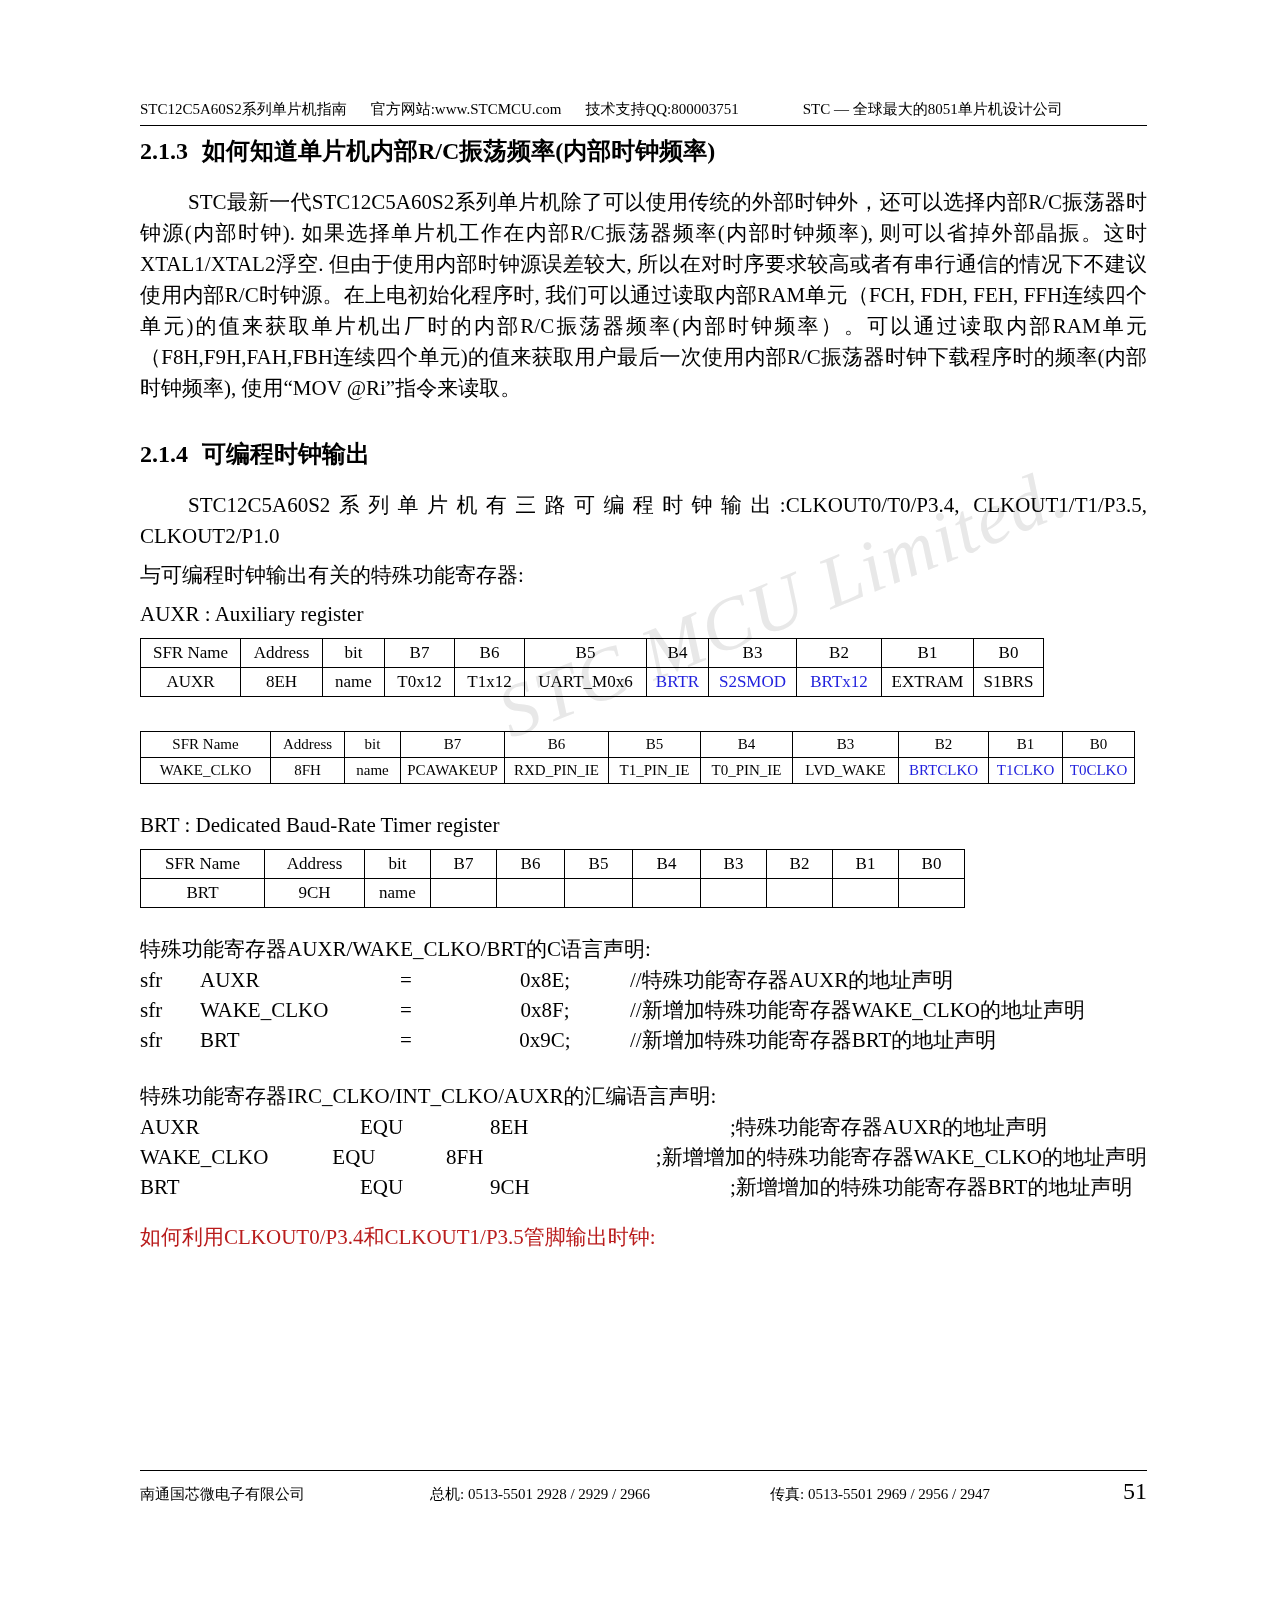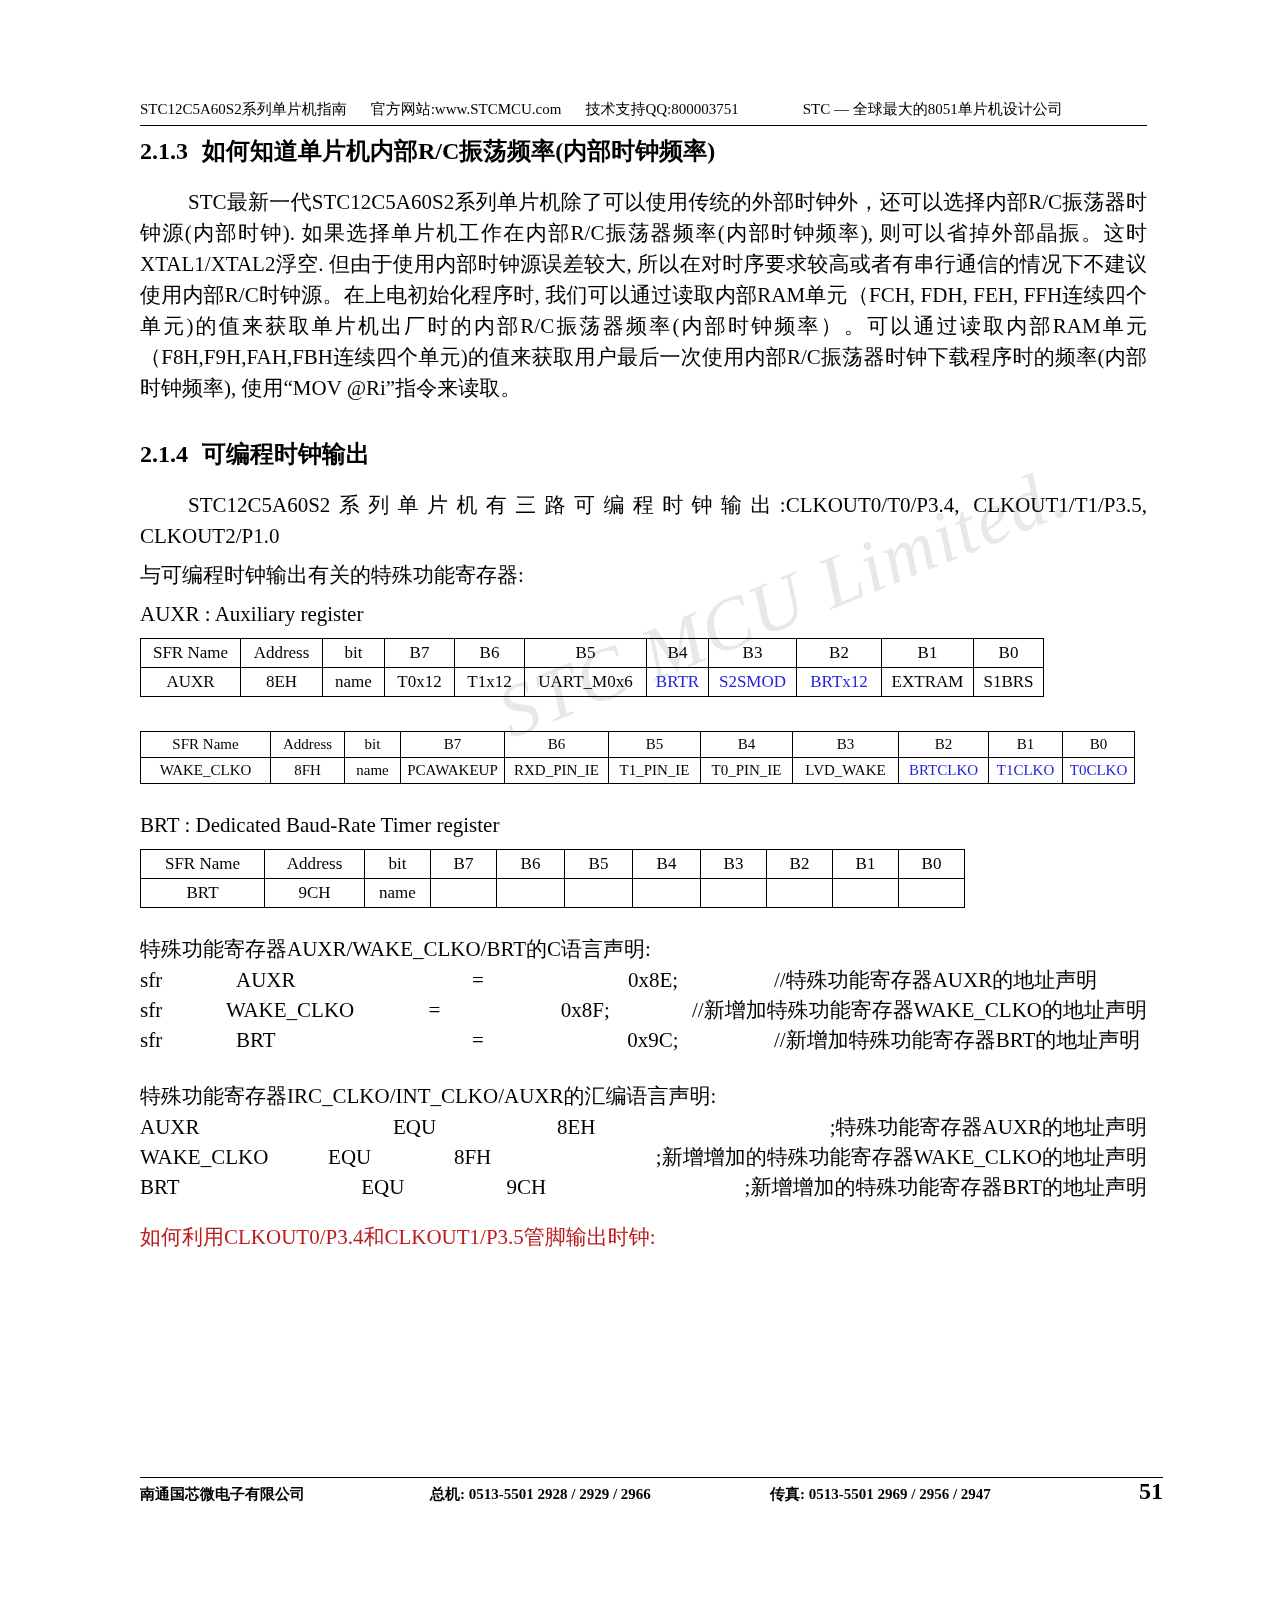--- a/index.html
+++ b/index.html
@@ -53,28 +53,28 @@
     border-bottom: 1.5px solid #000;
     white-space: nowrap;
   }
   .page-header .h-item { margin-right: 24px; }
   .page-header .h-item:last-child { margin-right: 0; margin-left: 40px; }
 
   
   .page-footer {
     position: absolute;
     left: 140px;
-    right: 124px;
+    right: 140px;
     bottom: 95px;
     border-top: 1.5px solid #000;
+    padding-top: 7px;
     font-size: 15px;
     display: flex;
     align-items: baseline;
     white-space: nowrap;
-    font-weight: bold;
   }
   .page-footer .f-left { width: 290px; }
   .page-footer .f-mid { width: 340px; }
   .page-footer .f-right { flex: 1; }
   .page-footer .f-page {
     font-size: 24px;
     margin-left: auto;
   }
 
   h2.section {
@@ -113,21 +113,21 @@
     overflow: hidden;
   }
   .blue { color: #2222dd; }
   .bluetext { color: #b91c1c; }
 
   .mono-block {
     font-family: "Liberation Serif", serif;
     font-size: 21px;
     line-height: 30px;
   }
-  .codeline { display: flex; white-space: nowrap; gap: 36px; }
+  .codeline { display: flex; white-space: nowrap; }
   .c1 { width: 60px; }
   .c2 { width: 200px; }
   .c3 { width: 60px; }
   .c4 { width: 170px; text-align: center; }
   .c5 { flex: 1; }
 
   .a1 { width: 220px; }
   .a2 { width: 130px; }
   .a3 { width: 240px; }
   .a4 { flex: 1; }

